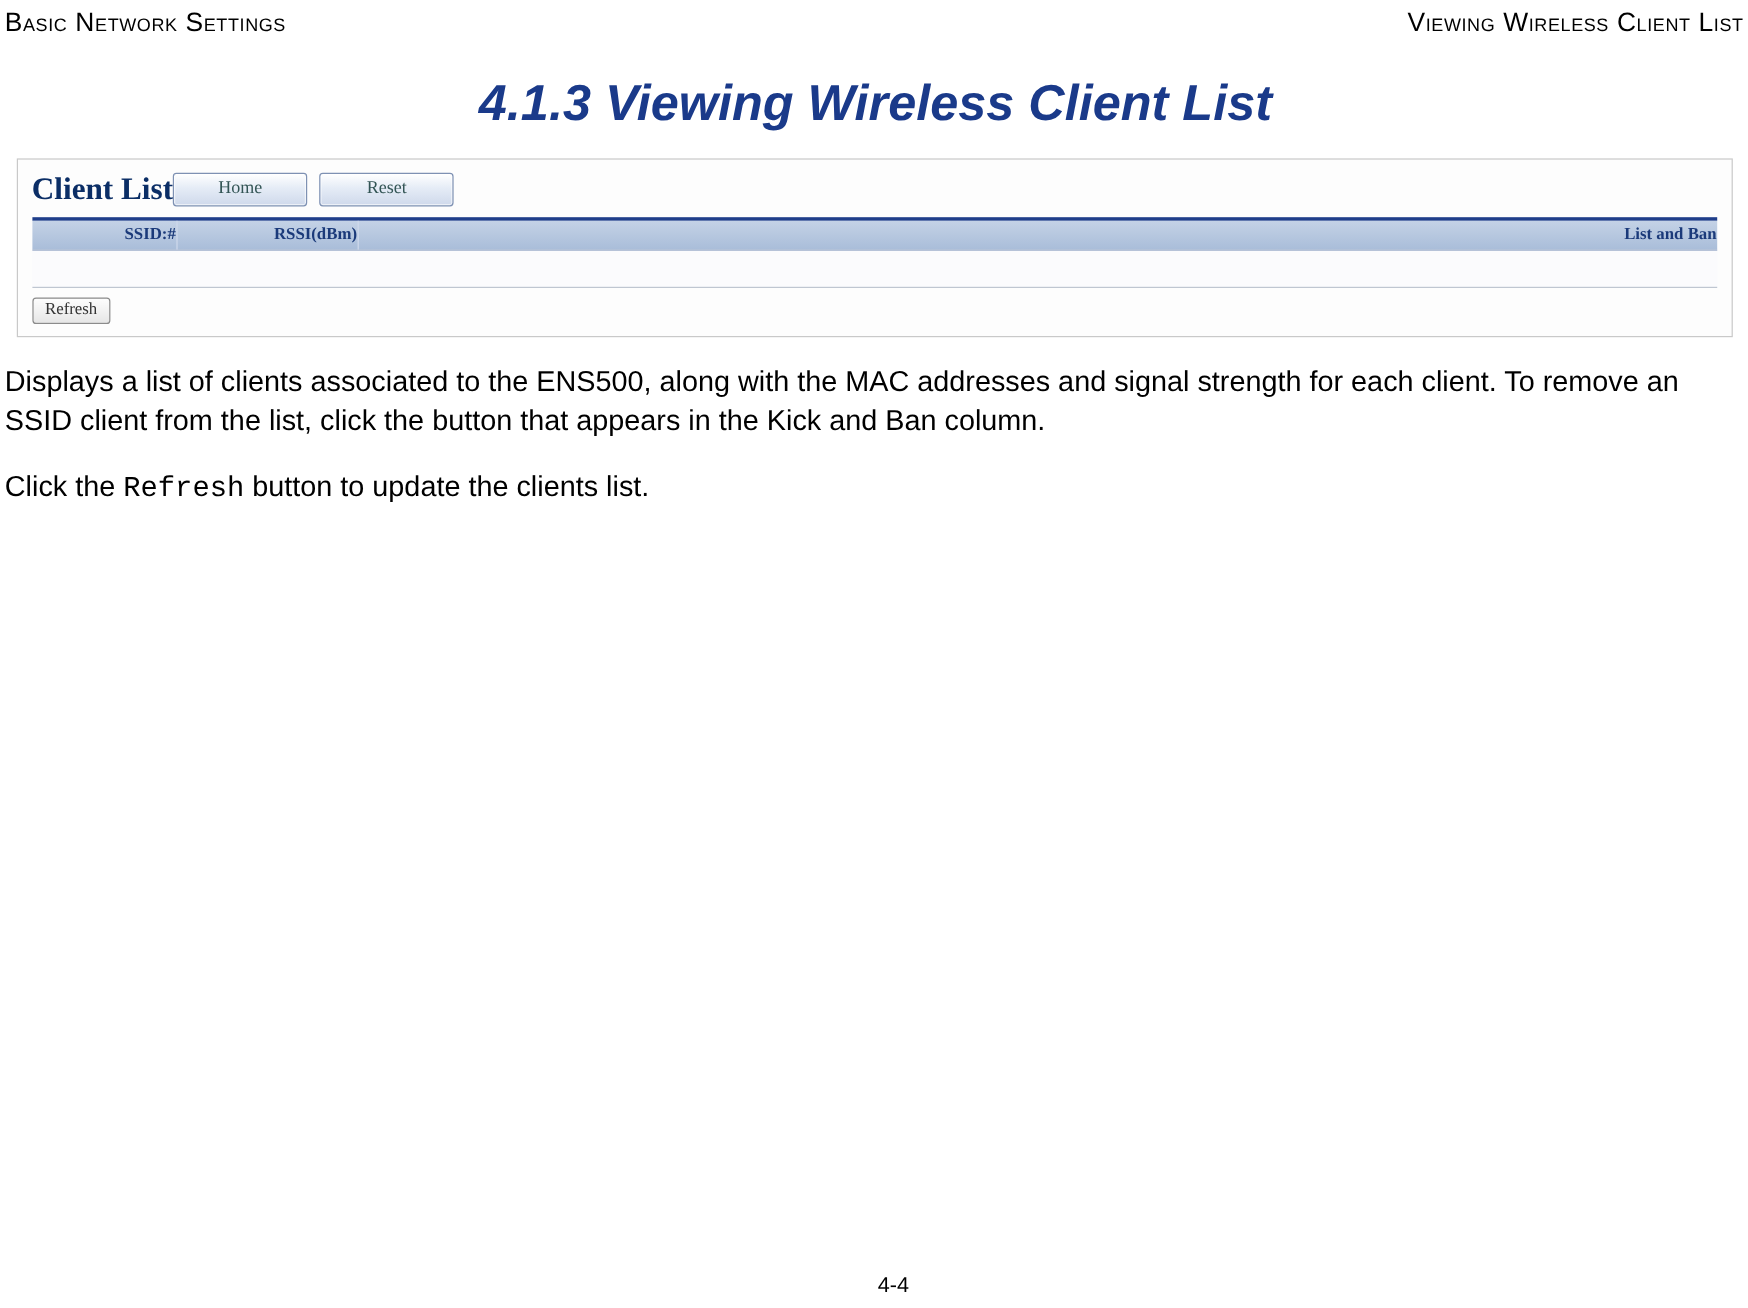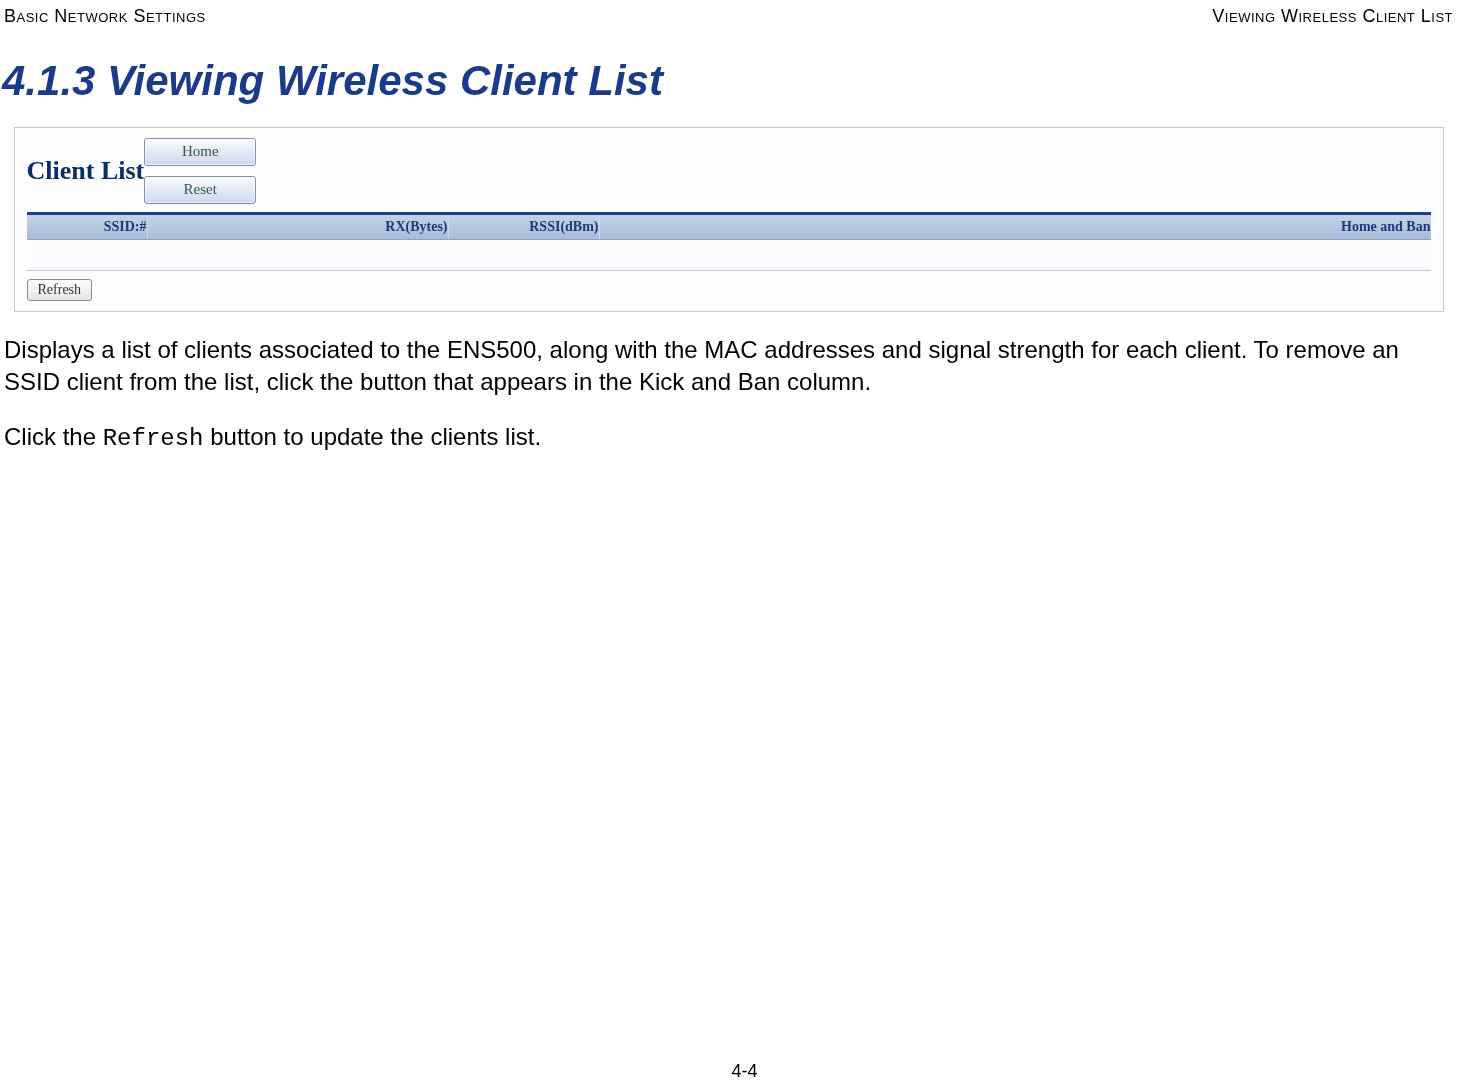--- a/index.html
+++ b/index.html
@@ -13,33 +13,34 @@
     position: relative;
   }
   .page {
     padding: 0 0 0 0;
     box-sizing: border-box;
   }
   .running-head {
     display: flex;
     justify-content: space-between;
     font-variant: small-caps;
-    font-size: 18px;
+    font-size: 22px;
     color: #000;
     padding: 6px 4px 2px 4px;
     letter-spacing: 0.5px;
   }
   .section-title {
     font-family: Verdana, Geneva, sans-serif;
     font-weight: bold;
     font-style: italic;
     font-size: 42px;
     color: #1a3a8a;
     margin: 28px 0 22px 0;
     padding-left: 2px;
+    text-align: center;
   }
 
   
   .screenshot {
     border: 1px solid #c9c9c9;
     margin: 0 auto 22px auto;
     width: 1430px;
     box-sizing: border-box;
     padding: 10px 12px 10px 12px;
     background: #fdfdfd;
@@ -54,21 +55,20 @@
   .panel-title {
     font-family: "Times New Roman", Times, serif;
     font-weight: bold;
     font-size: 26px;
     color: #0b2e66;
     filter: blur(0.3px);
   }
   .panel-buttons {
     display: flex;
     gap: 10px;
-    flex-direction: column;
   }
   .tab-btn {
     min-width: 110px;
     height: 26px;
     border: 1px solid #7e91b3;
     border-radius: 3px;
     background: linear-gradient(to bottom, #ffffff 0%, #e5ecf6 45%, #cfd9eb 100%);
     font-family: "Times New Roman", Times, serif;
     font-size: 15px;
     color: #355;
@@ -165,23 +165,22 @@
       <div class="panel-title">Client List</div>
       <div class="panel-buttons">
         <div class="tab-btn">Home</div>
         <div class="tab-btn">Reset</div>
       </div>
     </div>
     <div class="divider-strong"></div>
 
     <div class="col-header-row">
       <div class="c-ssid">SSID:#</div>
-      <div class="c-rx">RX(Bytes)</div>
       <div class="c-rssi">RSSI(dBm)</div>
-      <div class="c-kick">Home and Ban</div>
+      <div class="c-kick">List and Ban</div>
     </div>
 
     <div class="empty-row"></div>
 
     <div class="refresh-btn">Refresh</div>
   </div>
 
   <p class="body-text">Displays a list of clients associated to the ENS500, along with the MAC addresses and signal strength for each client. To remove an SSID client from the list, click the button that appears in the Kick and Ban column.</p>
 
   <p class="body-text">

